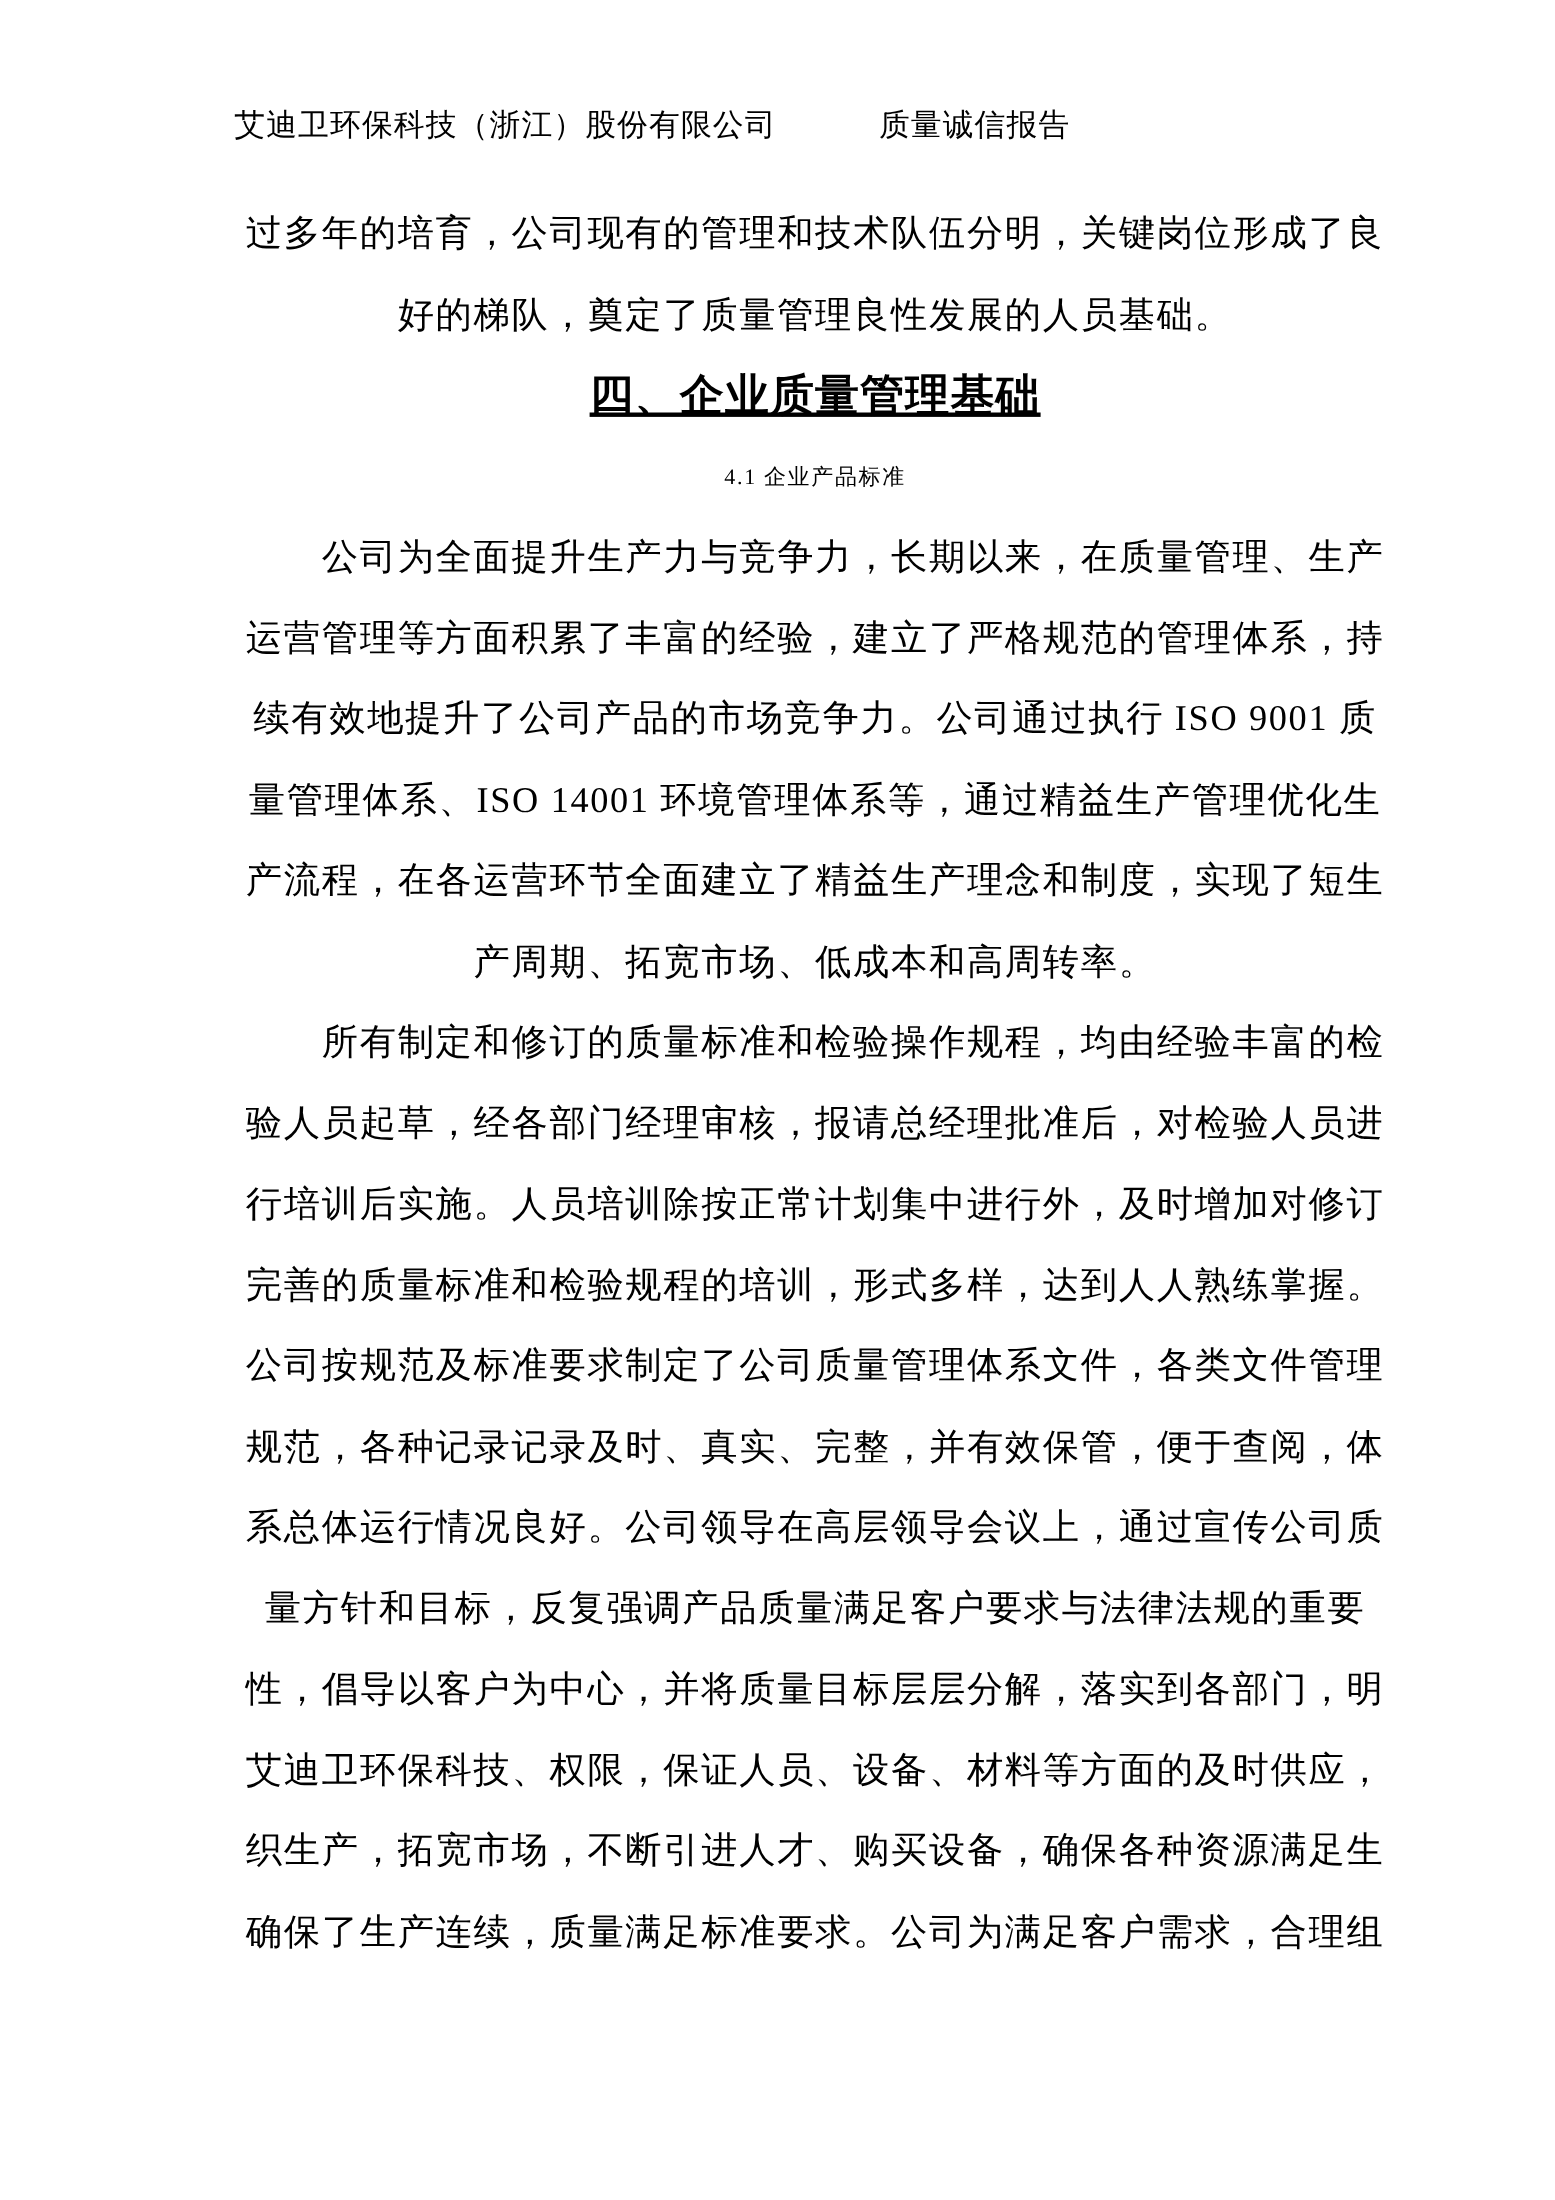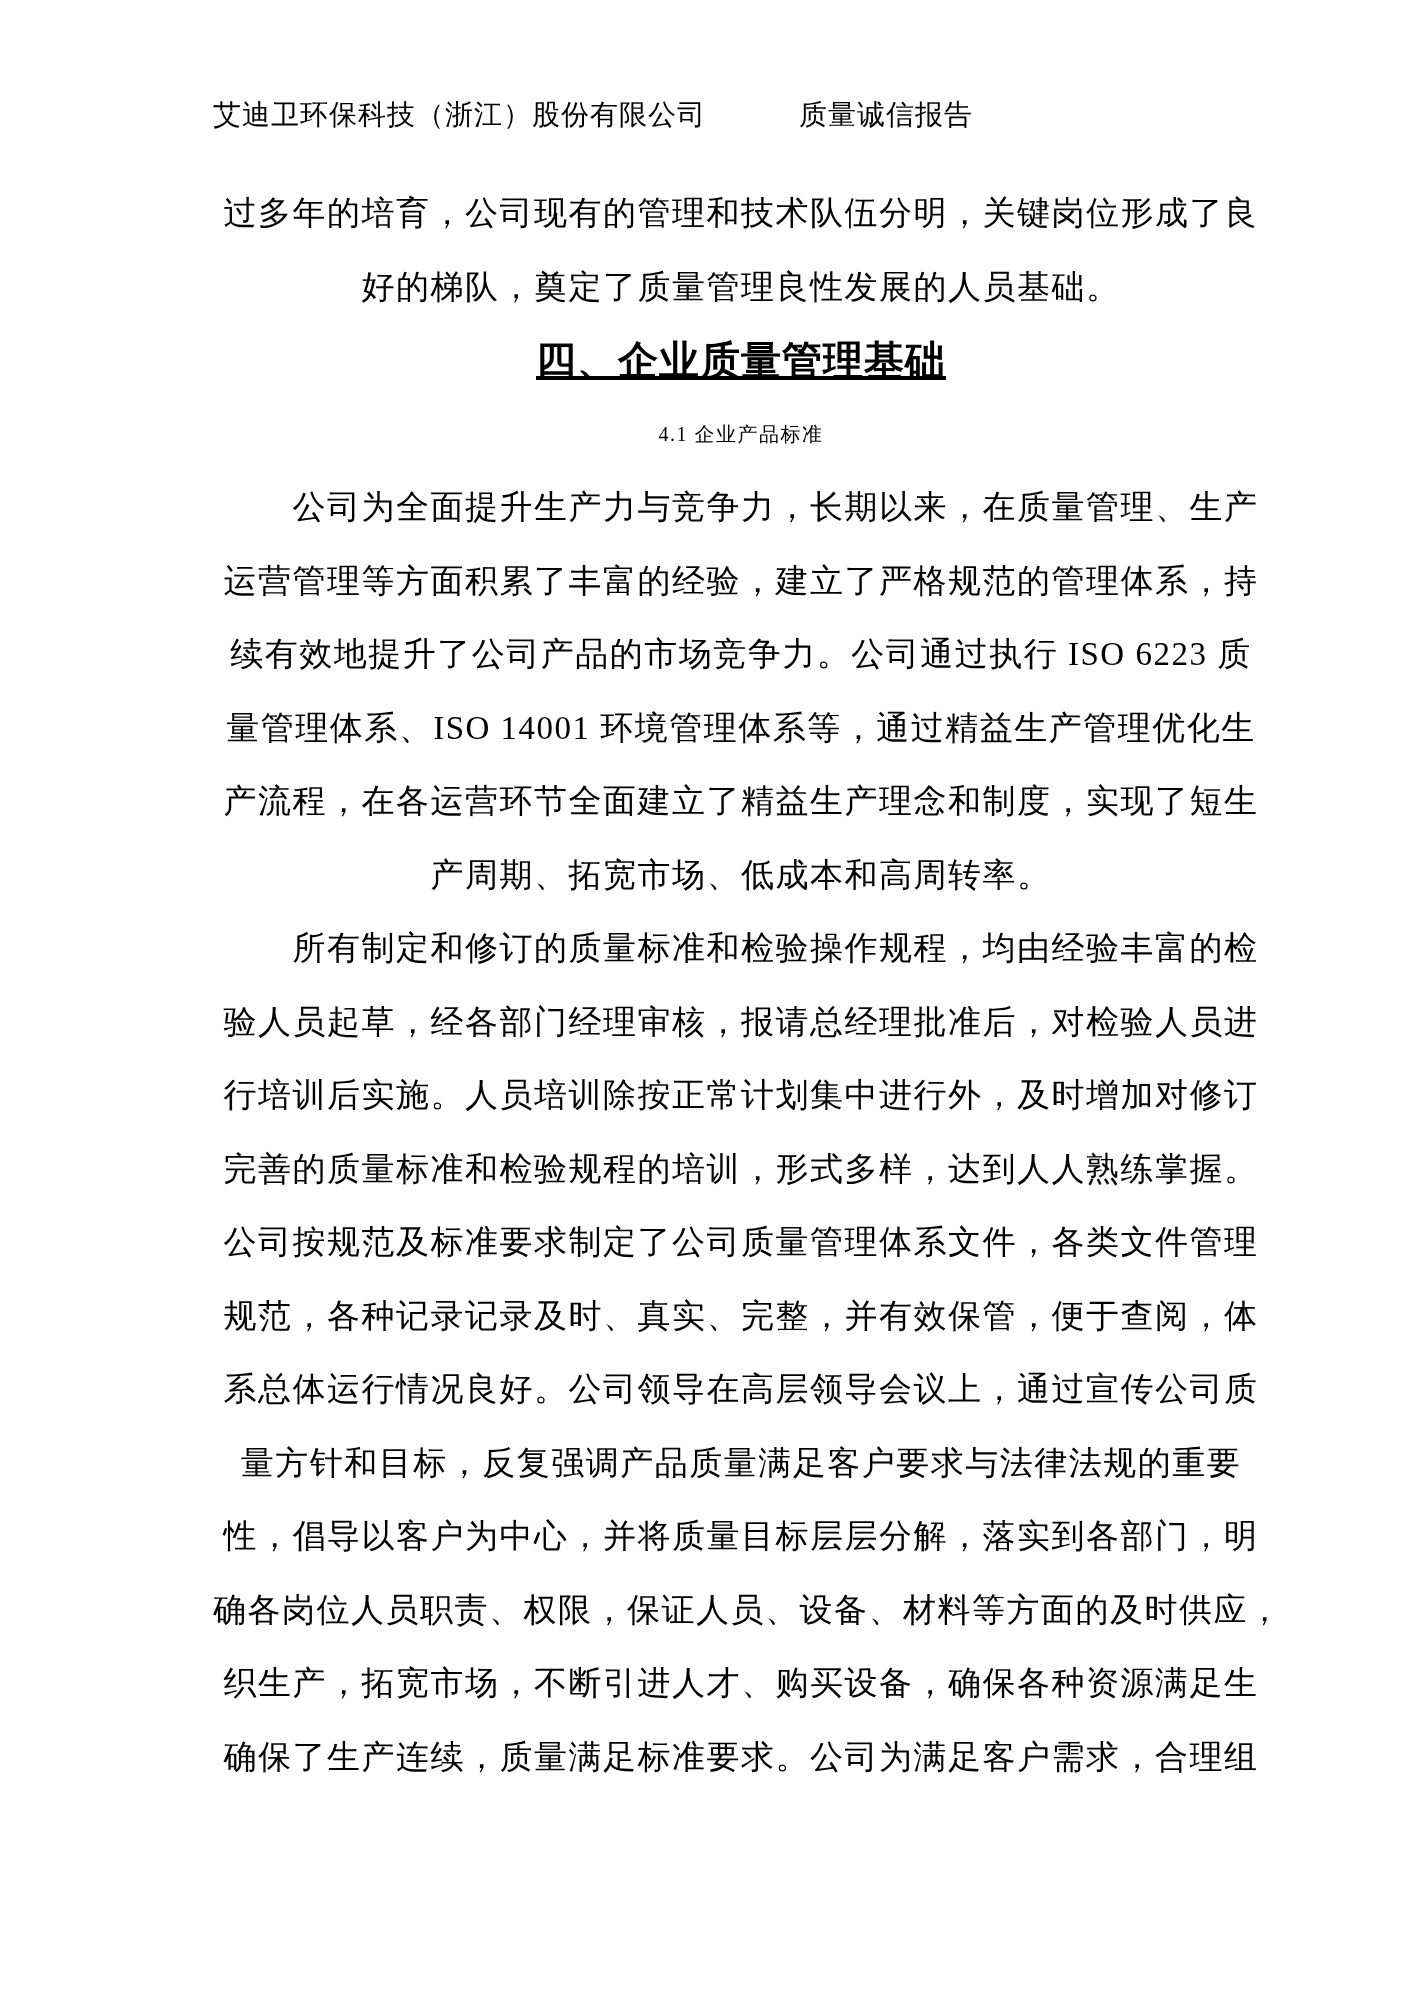--- a/index.html
+++ b/index.html
@@ -76,36 +76,36 @@
         <div class="line">四、企业质量管理基础</div>
       </div>
 
       <div class="subsection-heading">
         <div class="line">4.1 企业产品标准</div>
       </div>
 
       <div class="paragraph">
           <div class="line indent">公司为全面提升生产力与竞争力，长期以来，在质量管理、生产</div>
           <div class="line">运营管理等方面积累了丰富的经验，建立了严格规范的管理体系，持</div>
-          <div class="line">续有效地提升了公司产品的市场竞争力。公司通过执行 ISO 6223 质</div>
+          <div class="line">续有效地提升了公司产品的市场竞争力。公司通过执行 ISO 9001 质</div>
           <div class="line">量管理体系、ISO 14001 环境管理体系等，通过精益生产管理优化生</div>
           <div class="line">产流程，在各运营环节全面建立了精益生产理念和制度，实现了短生</div>
           <div class="line">产周期、拓宽市场、低成本和高周转率。</div>
         </div>
 
       <div class="paragraph">
           <div class="line indent">所有制定和修订的质量标准和检验操作规程，均由经验丰富的检</div>
           <div class="line">验人员起草，经各部门经理审核，报请总经理批准后，对检验人员进</div>
           <div class="line">行培训后实施。人员培训除按正常计划集中进行外，及时增加对修订</div>
           <div class="line">完善的质量标准和检验规程的培训，形式多样，达到人人熟练掌握。</div>
           <div class="line">公司按规范及标准要求制定了公司质量管理体系文件，各类文件管理</div>
           <div class="line">规范，各种记录记录及时、真实、完整，并有效保管，便于查阅，体</div>
           <div class="line">系总体运行情况良好。公司领导在高层领导会议上，通过宣传公司质</div>
           <div class="line">量方针和目标，反复强调产品质量满足客户要求与法律法规的重要</div>
           <div class="line">性，倡导以客户为中心，并将质量目标层层分解，落实到各部门，明</div>
-          <div class="line">确各岗位人员职责、权限，保证人员、设备、材料等方面的及时供应，</div>
+          <div class="line">艾迪卫环保科技、权限，保证人员、设备、材料等方面的及时供应，</div>
           <div class="line">织生产，拓宽市场，不断引进人才、购买设备，确保各种资源满足生</div>
           <div class="line">确保了生产连续，质量满足标准要求。公司为满足客户需求，合理组</div>
         </div>
 
     </div>
   </div>
 </div>
 
 </body></html>

